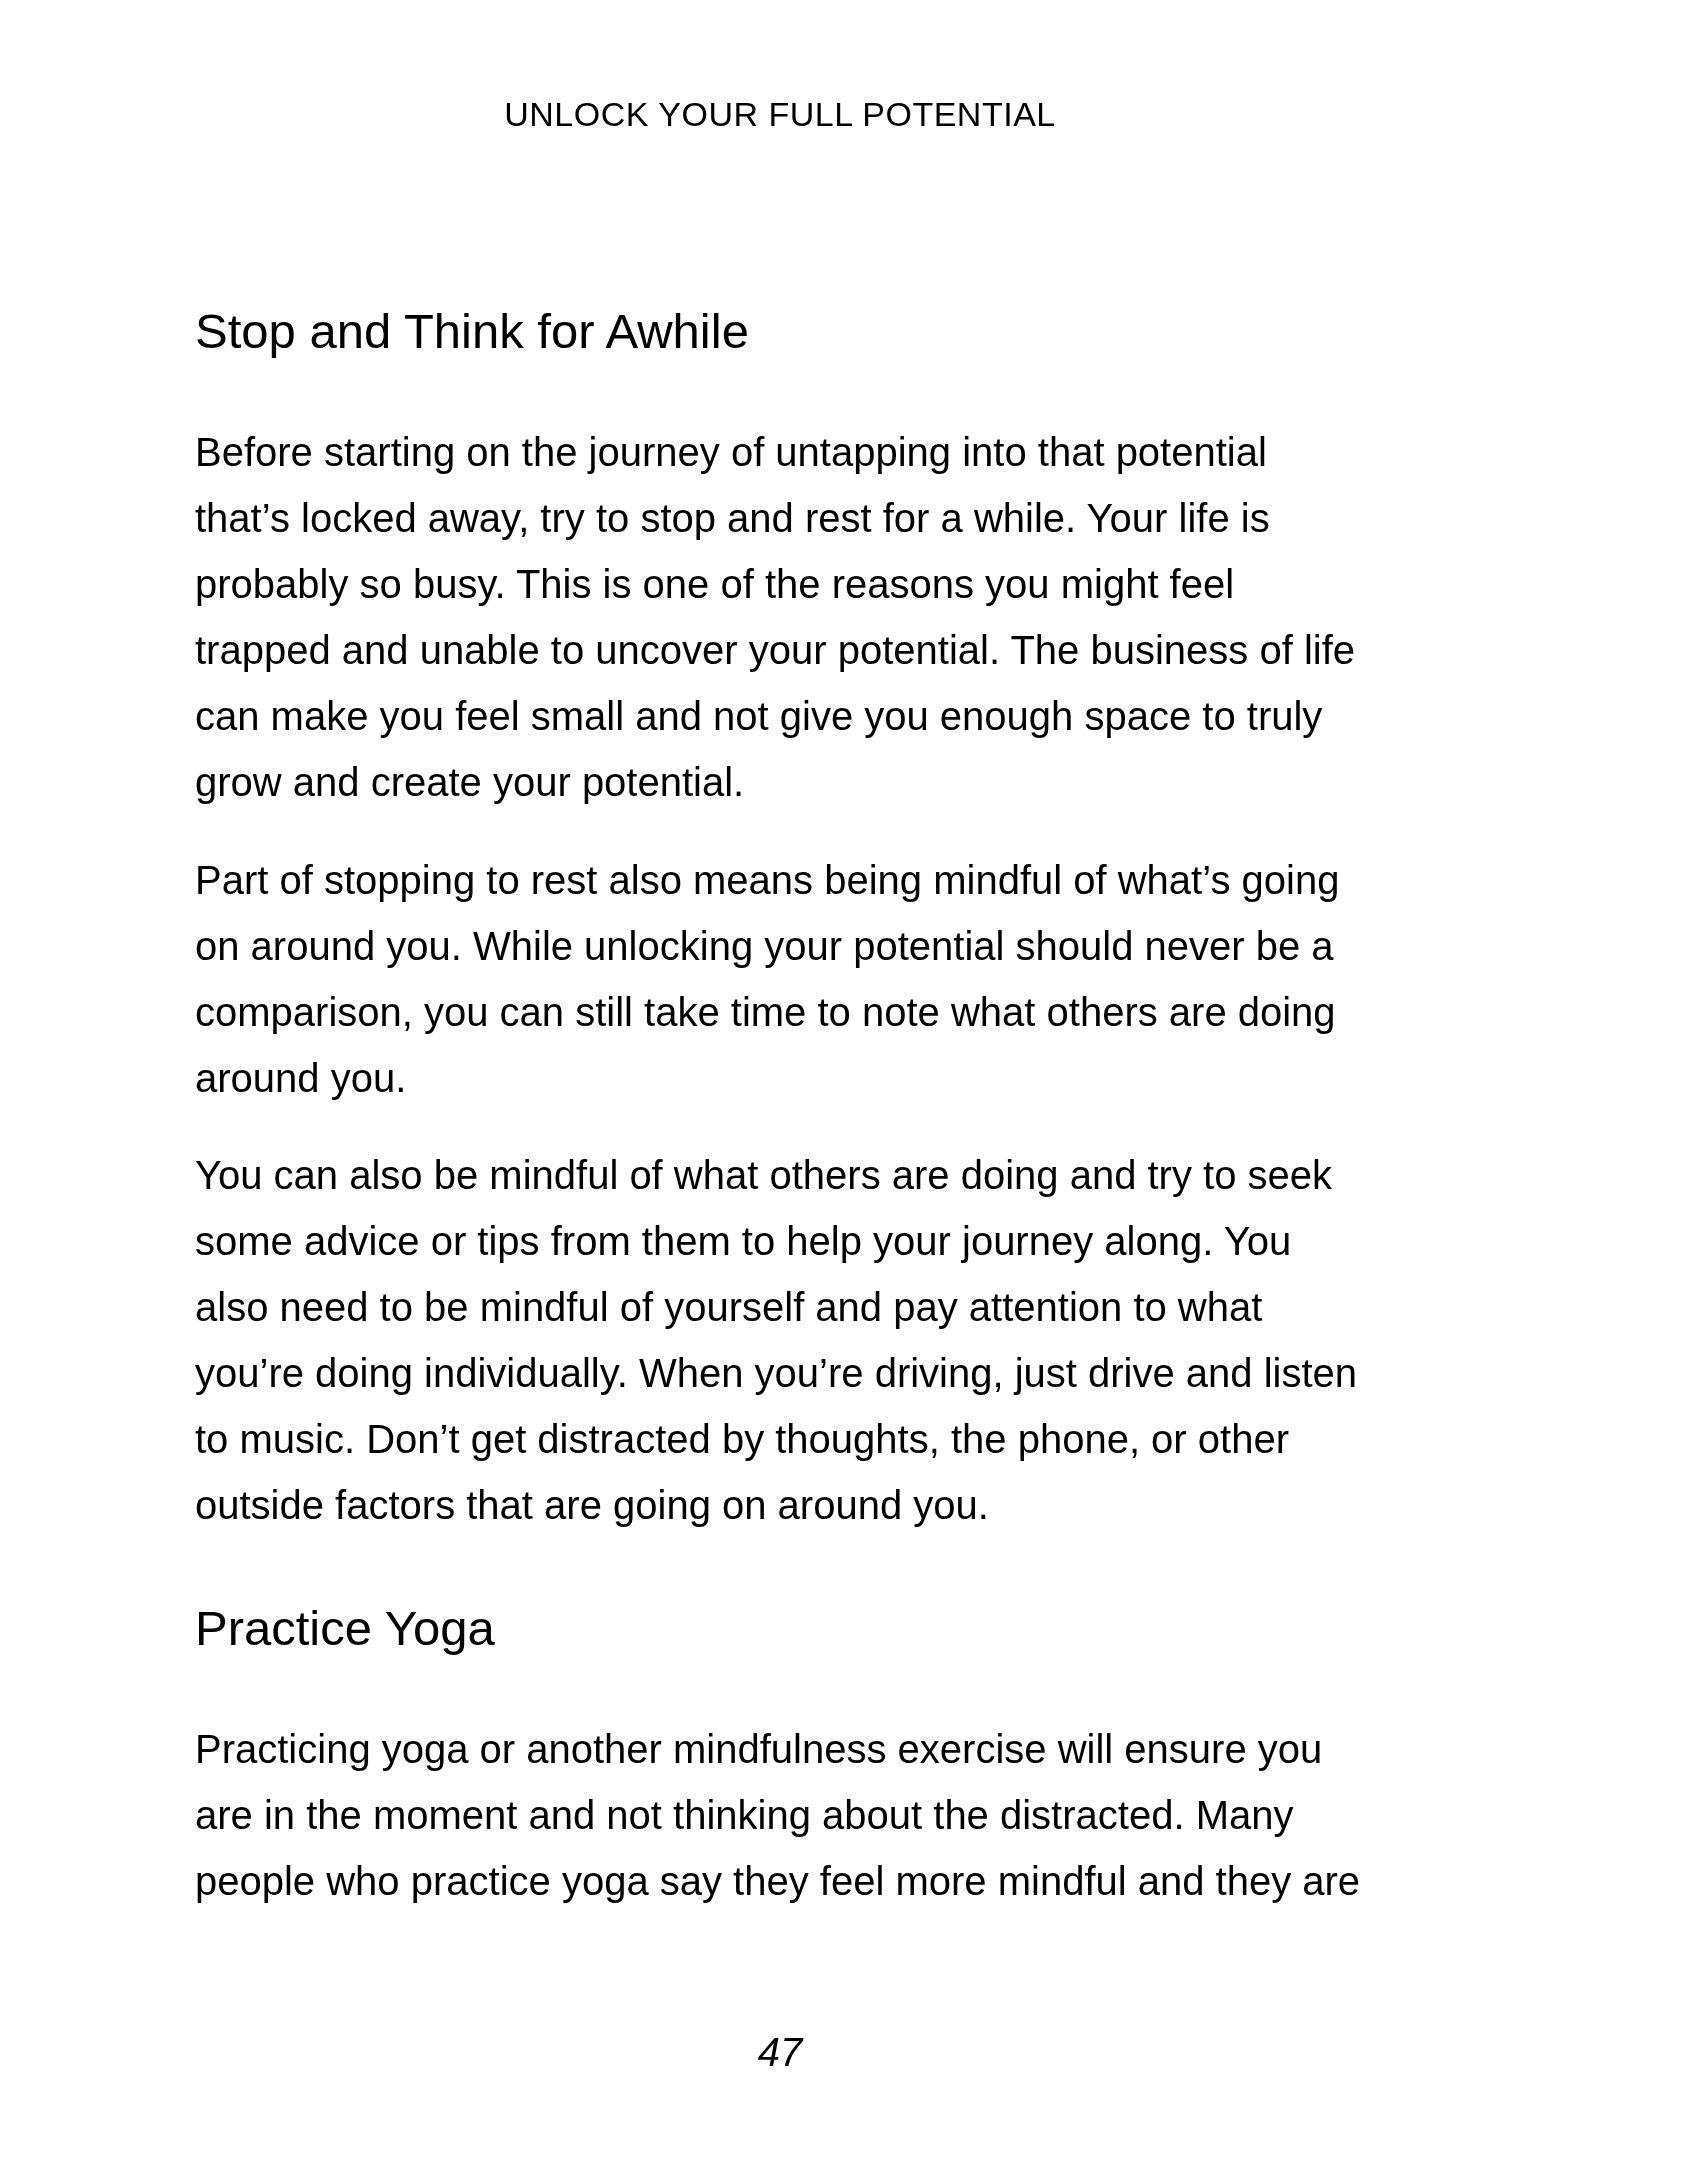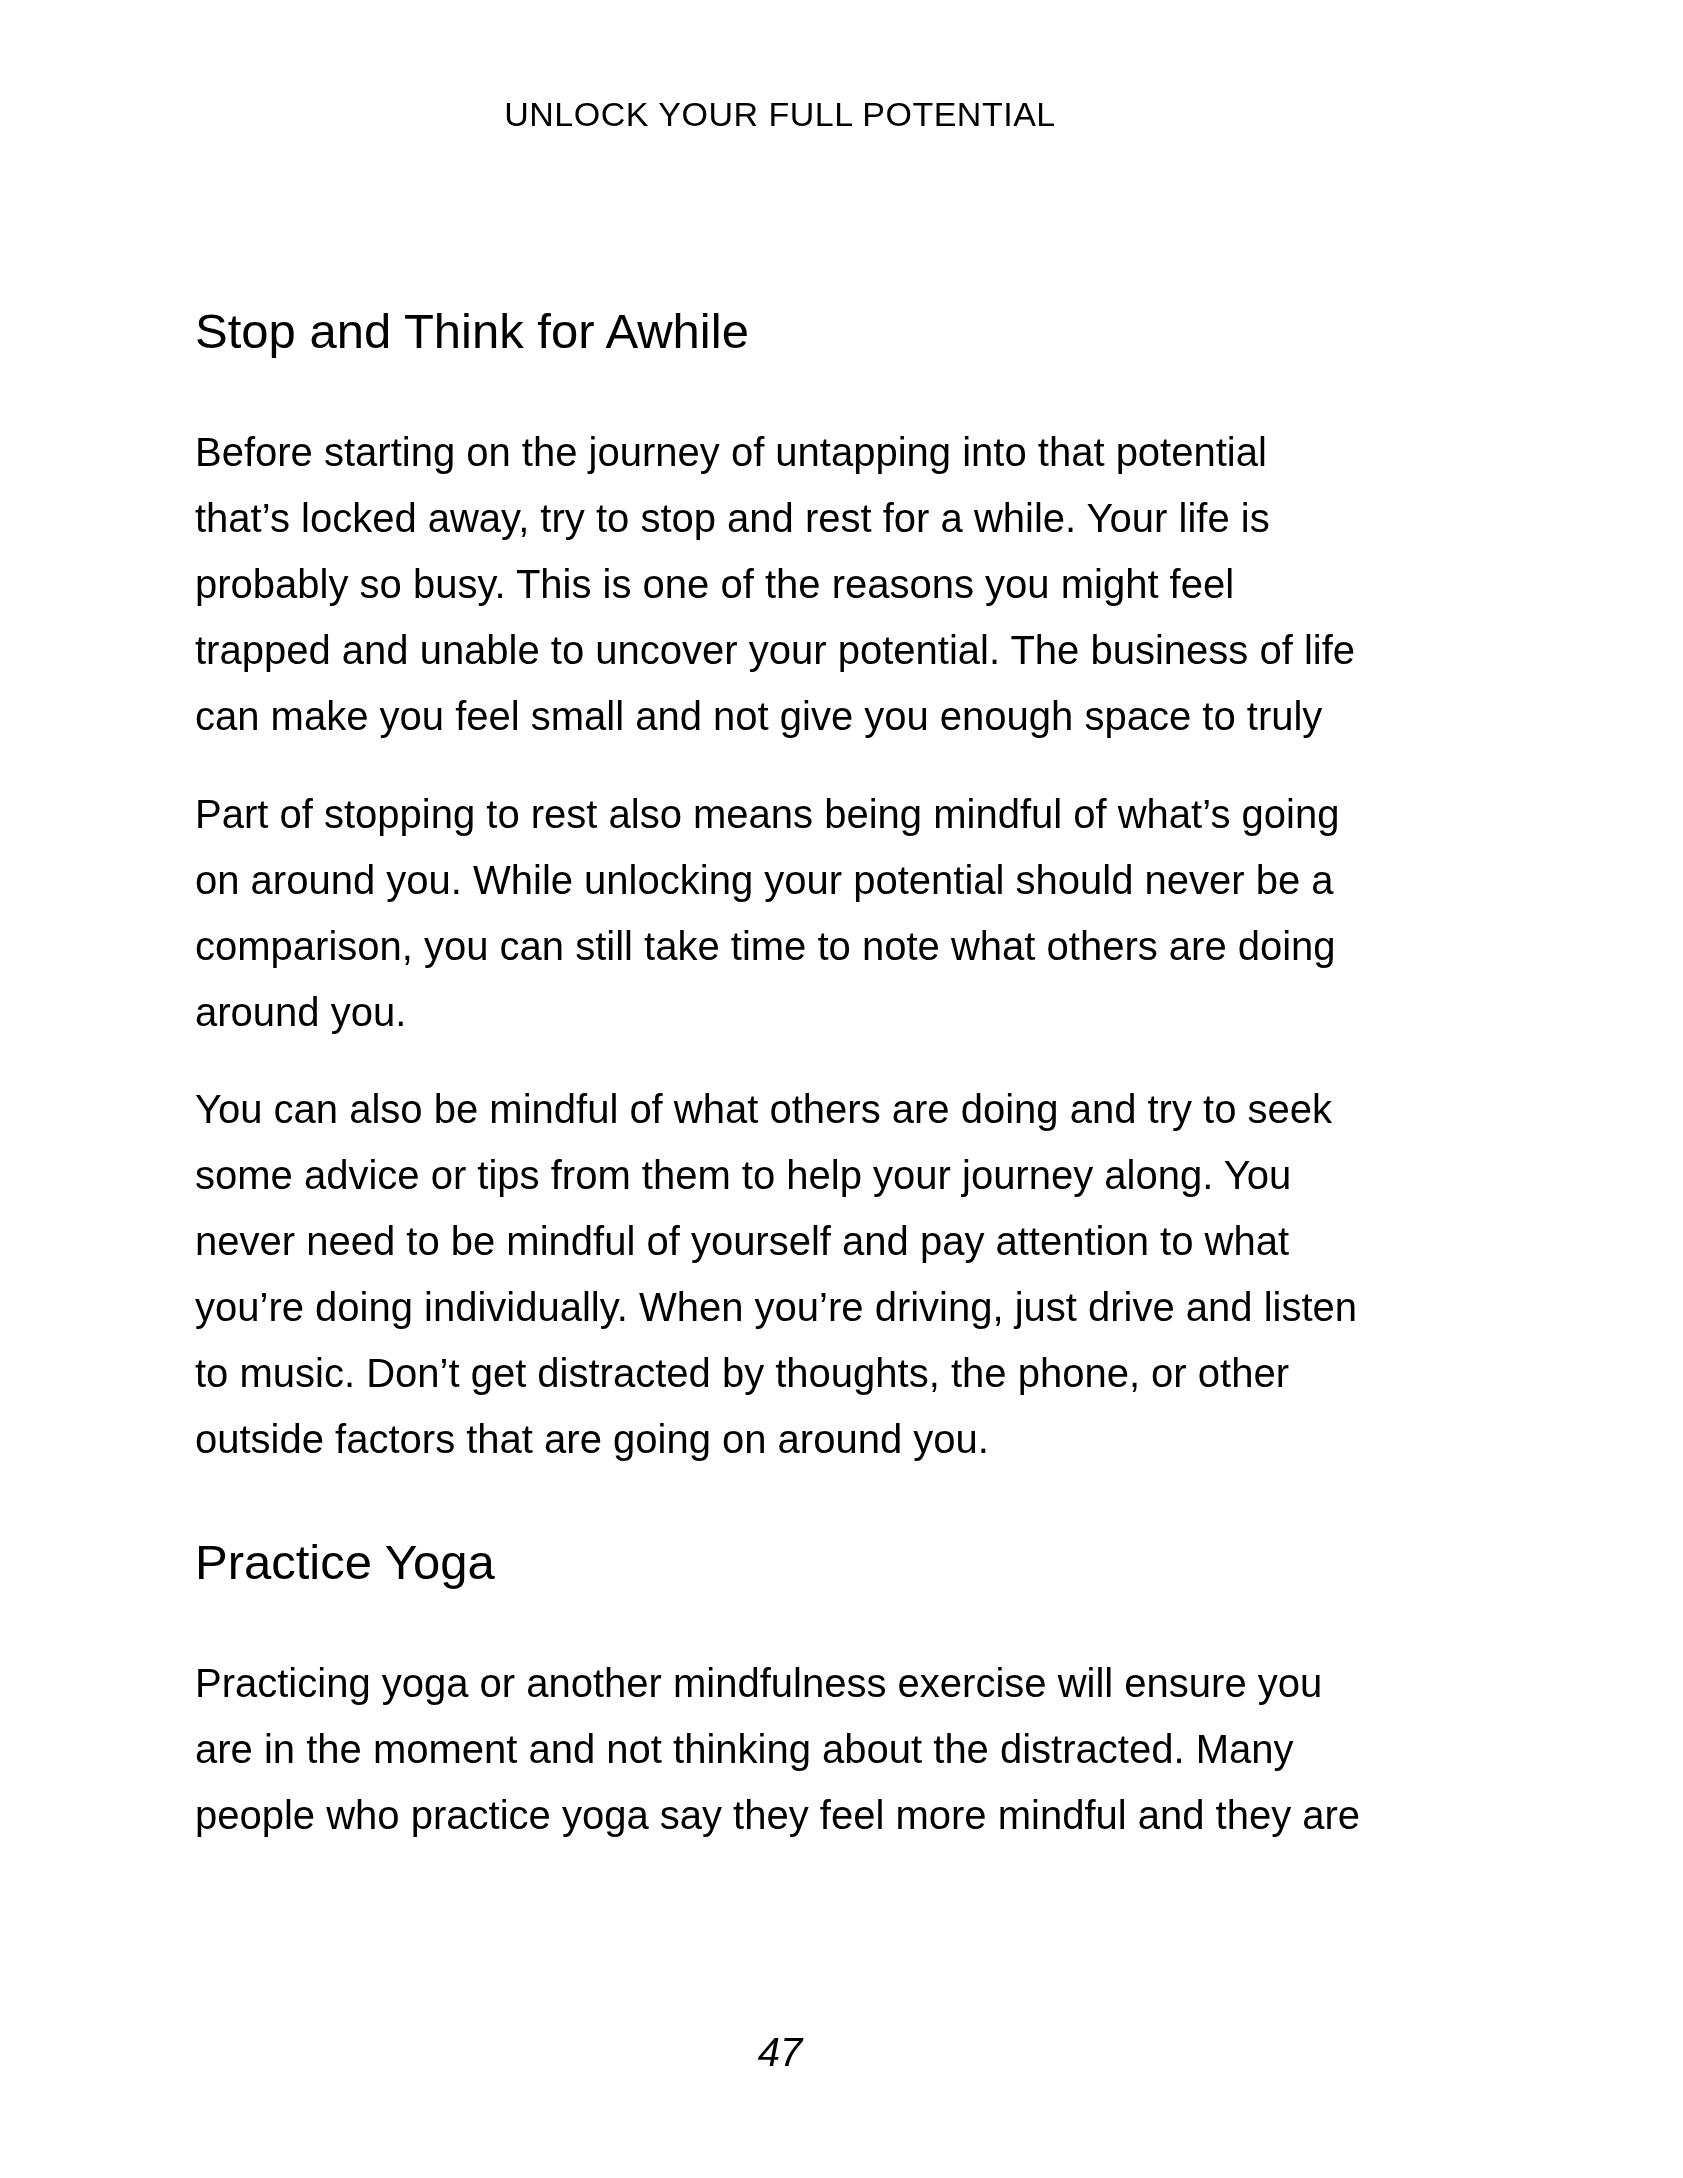--- a/index.html
+++ b/index.html
@@ -80,33 +80,34 @@
   <main class="doc-body">
 
     <h1 class="heading">Stop and Think for Awhile</h1>
 
     <div class="para">
         <div class="text-line">Before starting on the journey of untapping into that potential</div>
         <div class="text-line">that’s locked away, try to stop and rest for a while. Your life is</div>
         <div class="text-line">probably so busy. This is one of the reasons you might feel</div>
         <div class="text-line">trapped and unable to uncover your potential. The business of life</div>
         <div class="text-line">can make you feel small and not give you enough space to truly</div>
+        <div class="text-line">grow and create your potential.</div>
       </div>
 
     <div class="para">
         <div class="text-line">Part of stopping to rest also means being mindful of what’s going</div>
         <div class="text-line">on around you. While unlocking your potential should never be a</div>
         <div class="text-line">comparison, you can still take time to note what others are doing</div>
         <div class="text-line">around you.</div>
       </div>
 
     <div class="para">
         <div class="text-line">You can also be mindful of what others are doing and try to seek</div>
         <div class="text-line">some advice or tips from them to help your journey along. You</div>
-        <div class="text-line">never need to be mindful of yourself and pay attention to what</div>
+        <div class="text-line">also need to be mindful of yourself and pay attention to what</div>
         <div class="text-line">you’re doing individually. When you’re driving, just drive and listen</div>
         <div class="text-line">to music. Don’t get distracted by thoughts, the phone, or other</div>
         <div class="text-line">outside factors that are going on around you.</div>
       </div>
 
     <h1 class="heading">Practice Yoga</h1>
 
     <div class="para">
         <div class="text-line">Practicing yoga or another mindfulness exercise will ensure you</div>
         <div class="text-line">are in the moment and not thinking about the distracted. Many</div>

